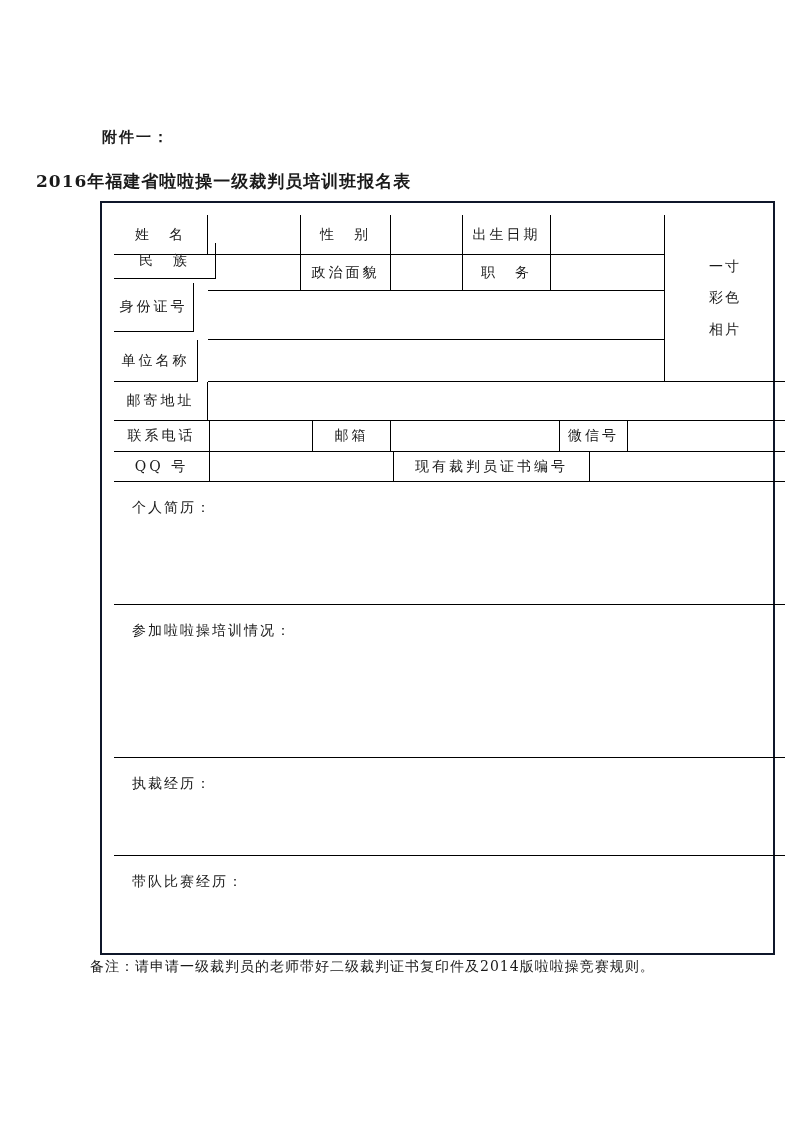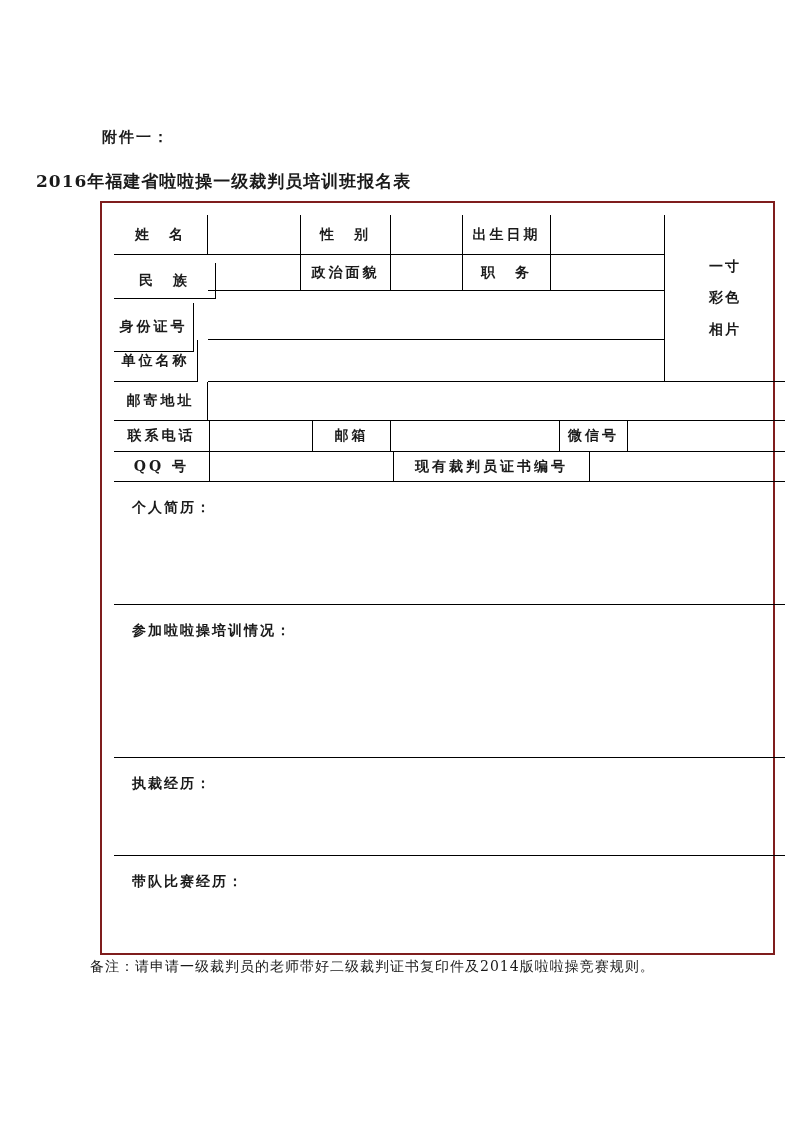--- a/index.html
+++ b/index.html
@@ -16,22 +16,21 @@
     position: absolute; left: 66px; top: 92px;
     font-size: 15px; font-weight: bold; letter-spacing: 2px;
   }
   .doc-title {
     position: absolute; left: 0; top: 134px; width: 800px;
     font-size: 17px; font-weight: bold; letter-spacing: 1px;
   }
   .form-table {
     position: absolute; left: 64px; top: 165px;
     width: 671px; height: 750px;
-    border: 2px solid #7f1d1d;
-    font-weight: bold;
+    border: 2px solid #0f172a;
   }
   .cell {
     position: absolute; box-sizing: border-box;
     border-right: 1px solid #000; border-bottom: 1px solid #000;
     display: flex; align-items: center; justify-content: center;
     font-size: 14px; letter-spacing: 3px; overflow: hidden;
     white-space: nowrap;
   }
   .cell.noR { border-right: none; }
   .cell.noB { border-bottom: none; }
@@ -63,28 +62,28 @@
   <div class="cell" style="left:277px;top:0;width:72px;height:40px"></div>
   <div class="cell" style="left:349px;top:0;width:88px;height:40px">出生日期</div>
   <div class="cell" style="left:437px;top:0;width:114px;height:40px"></div>
 
   <div class="cell photo noR" style="left:551px;top:0;width:120px;height:167px">
     <div class="photo-line">一寸</div>
     <div class="photo-line">彩色</div>
     <div class="photo-line">相片</div>
   </div>
 
-  <div class="cell" style="left:0;top:48px;width:102px;height:36px">民　族</div>
+  <div class="cell" style="left:0;top:28px;width:102px;height:36px">民　族</div>
   <div class="cell" style="left:94px;top:40px;width:93px;height:36px"></div>
   <div class="cell" style="left:187px;top:40px;width:90px;height:36px">政治面貌</div>
   <div class="cell" style="left:277px;top:40px;width:72px;height:36px"></div>
   <div class="cell" style="left:349px;top:40px;width:88px;height:36px">职　务</div>
   <div class="cell" style="left:437px;top:40px;width:114px;height:36px"></div>
 
-  <div class="cell" style="left:0;top:88px;width:80px;height:49px">身份证号</div>
+  <div class="cell" style="left:0;top:68px;width:80px;height:49px">身份证号</div>
   <div class="cell" style="left:94px;top:76px;width:457px;height:49px"></div>
 
   <div class="cell" style="left:0;top:125px;width:84px;height:42px">单位名称</div>
   <div class="cell" style="left:94px;top:125px;width:457px;height:42px"></div>
 
   <div class="cell" style="left:0;top:167px;width:94px;height:39px">邮寄地址</div>
   <div class="cell noR" style="left:94px;top:167px;width:577px;height:39px"></div>
 
   <div class="cell" style="left:0;top:206px;width:96px;height:31px">联系电话</div>
   <div class="cell" style="left:96px;top:206px;width:103px;height:31px"></div>

